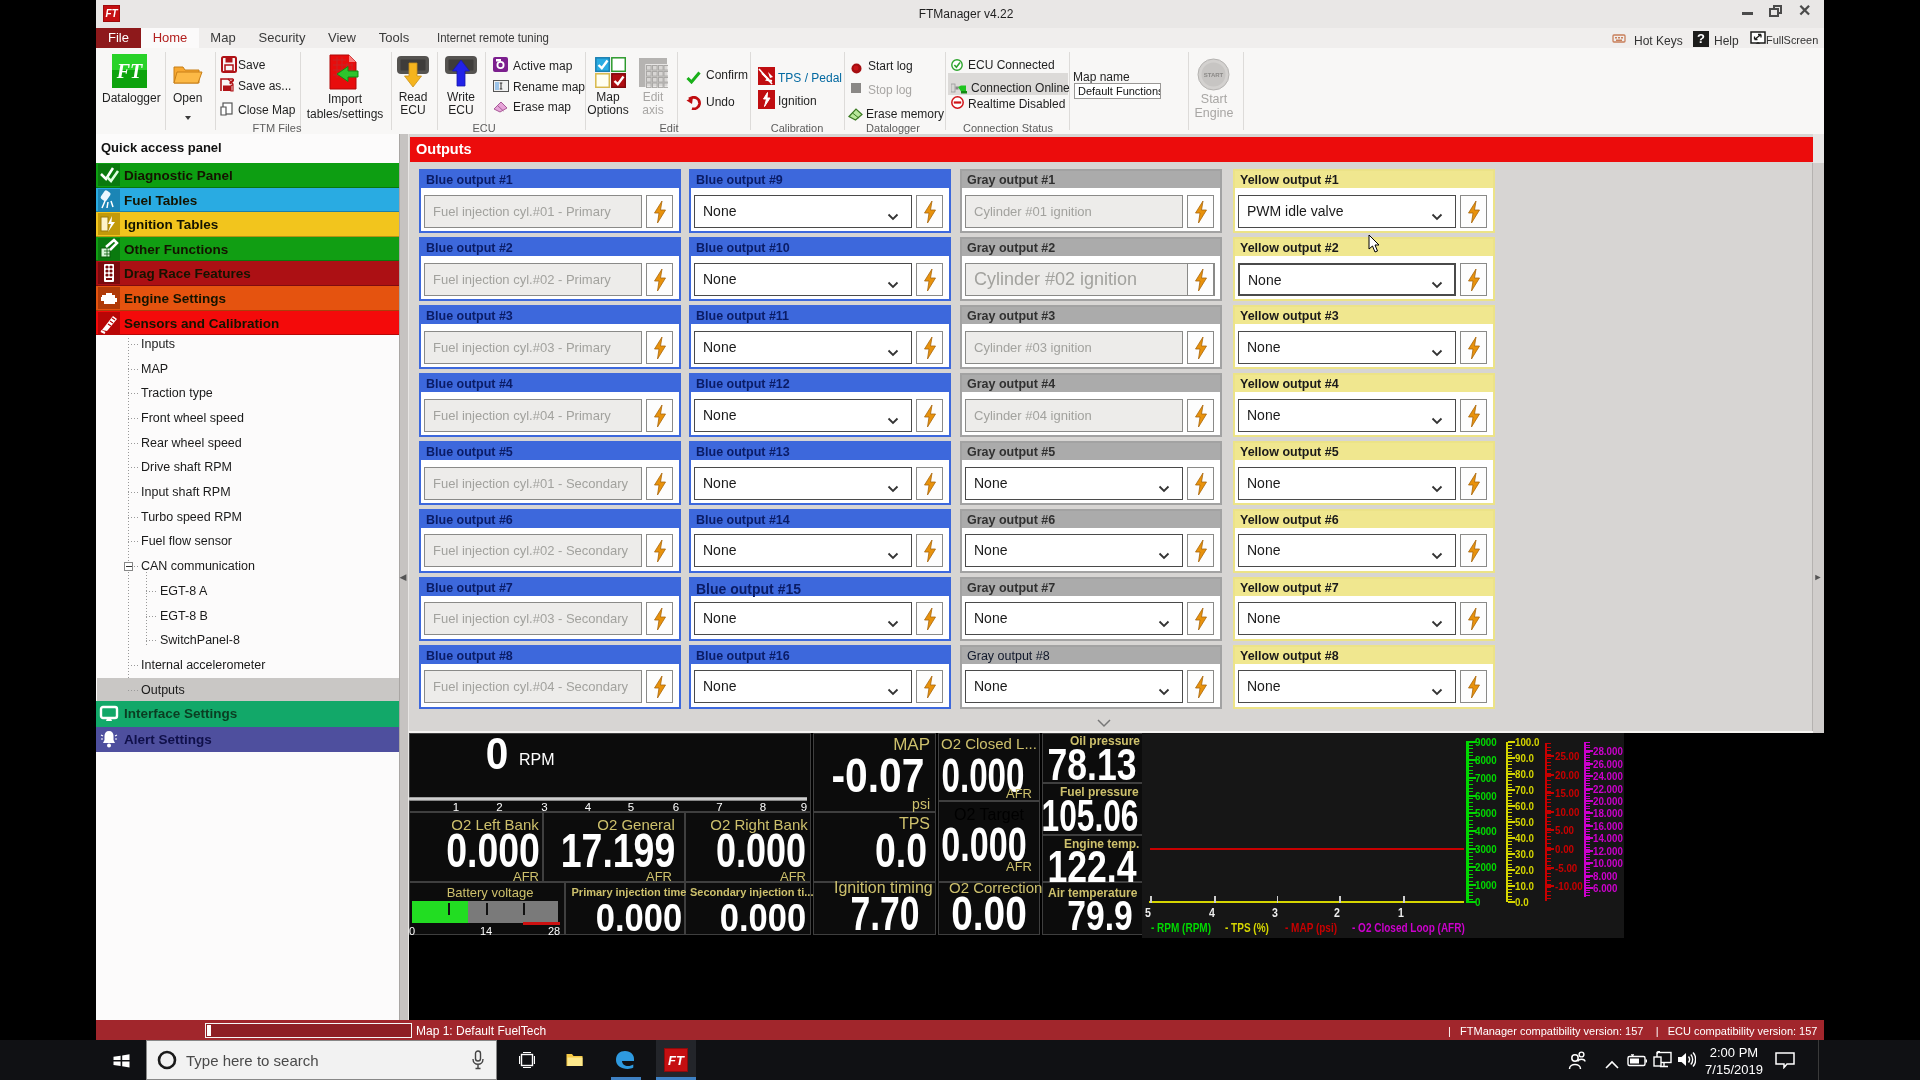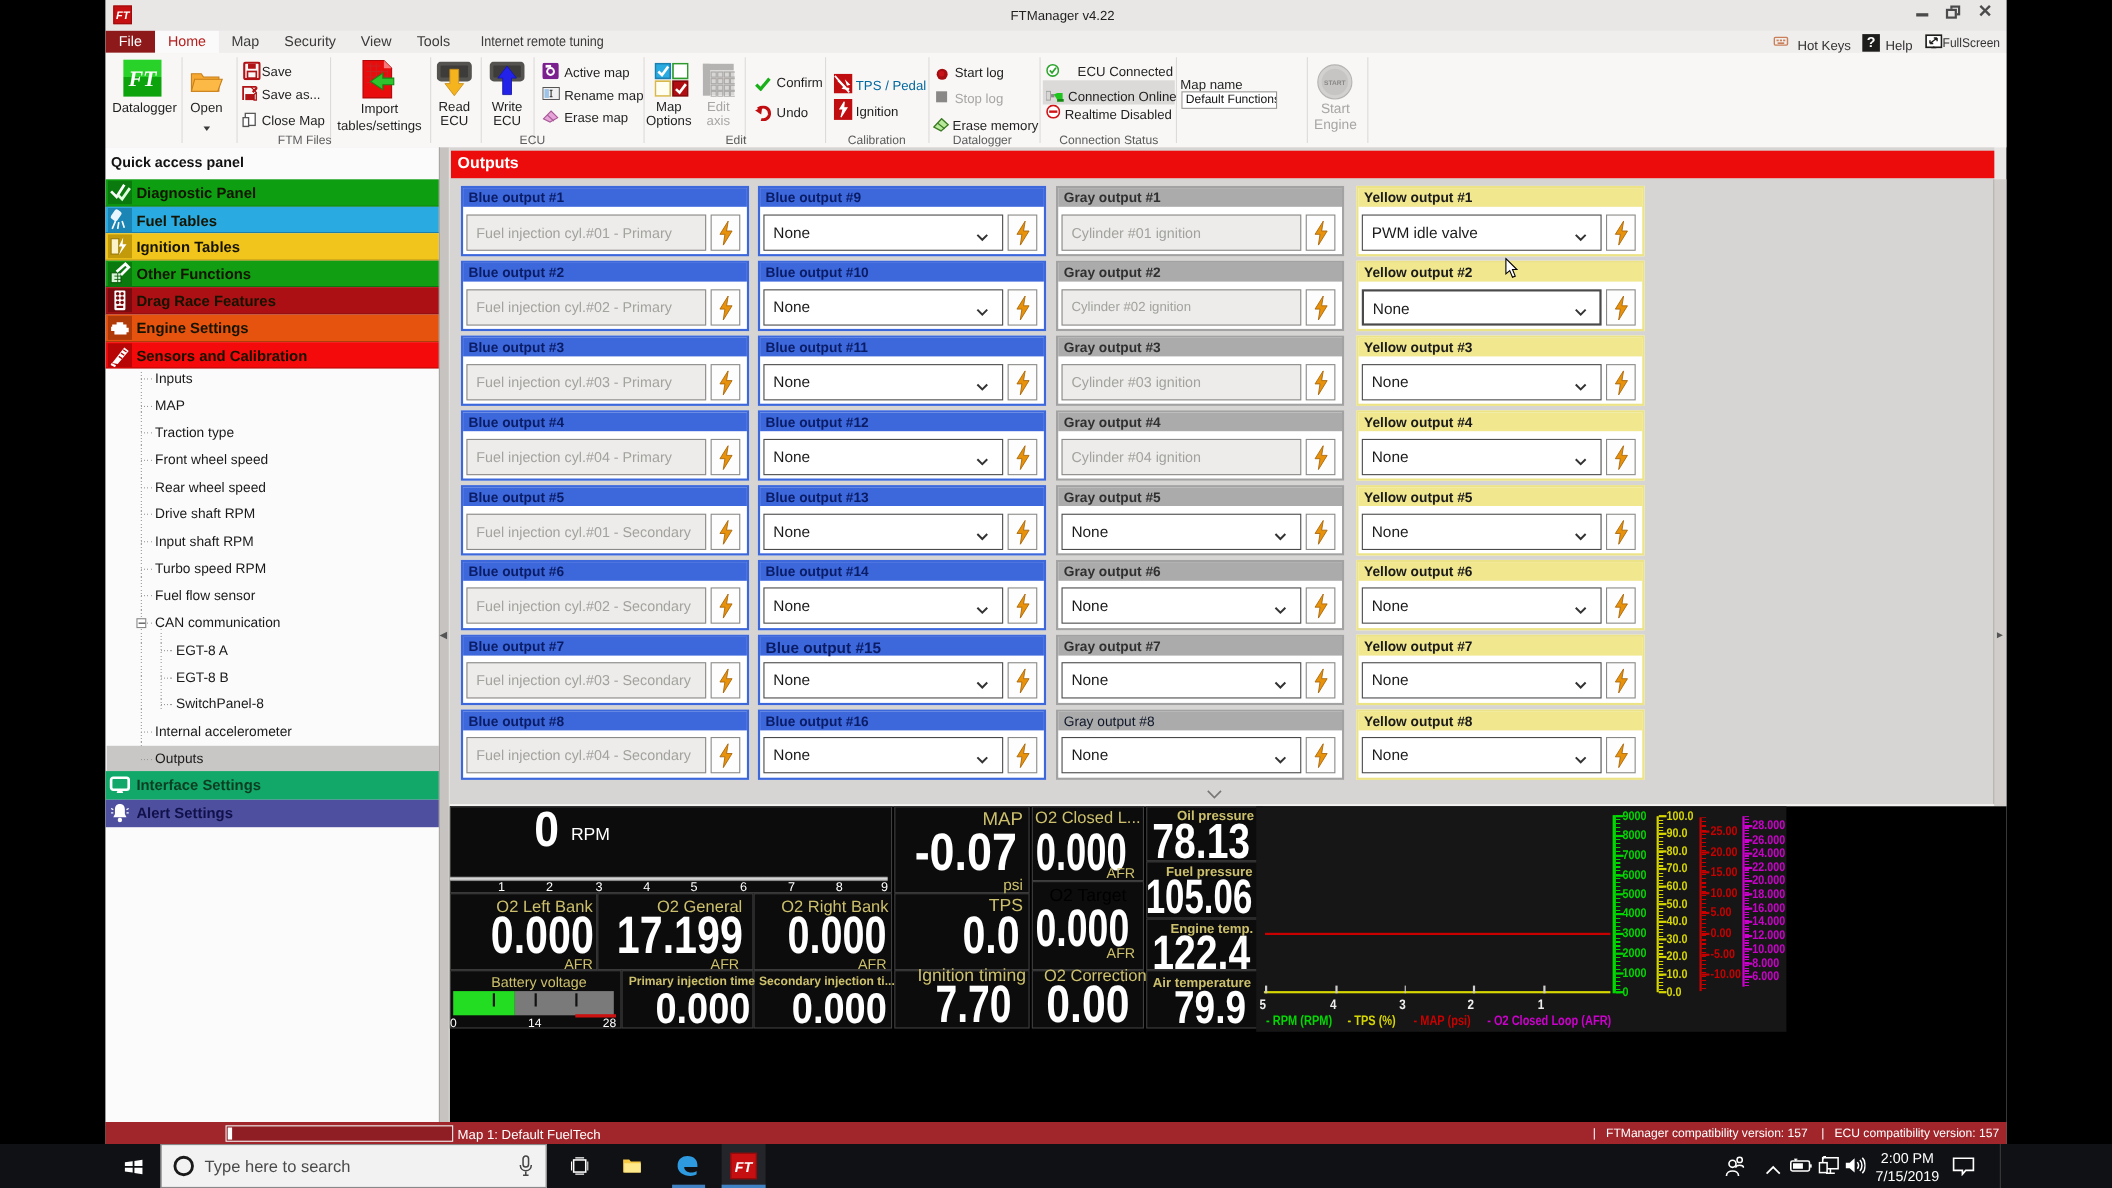--- a/index.html
+++ b/index.html
@@ -195,21 +195,21 @@
 <div class="ab" style="left:772px;top:83px;width:70px;height:13px;font-size:12px;color:#a8a6a4;">Stop log</div>
 <div class="ab" style="left:752px;top:107px;width:15px;height:13px;"><svg width="15" height="13" viewBox="0 0 15 13">
         <path d="M1 8.5 L8 1 L14 6.5 L7.5 12 Z" fill="#b8e89a" stroke="#3a7a22" stroke-width="1.2"></path>
         <path d="M4.5 5 L10.8 10" stroke="#3a7a22" stroke-width="1"></path>
       </svg></div>
 <div class="ab" style="left:770px;top:107px;width:110px;height:13px;font-size:12px;color:#1f1f1f;">Erase memory</div>
 <div class="ab" style="left:855px;top:56.5px;width:12px;height:12px;"><svg width="12" height="12" viewBox="0 0 12 12">
         <circle cx="6" cy="6" r="5.2" fill="#fff" stroke="#2da42d" stroke-width="1.4"></circle>
         <path d="M3.4 6 L5.4 8.2 L9 3.6" stroke="#2da42d" stroke-width="1.6" fill="none"></path>
       </svg></div>
-<div class="ab" style="left:872px;top:58px;width:110px;height:13px;font-size:12px;color:#1f1f1f;text-align:center;">ECU Connected</div>
+<div class="ab" style="left:872px;top:58px;width:110px;height:13px;font-size:12px;color:#1f1f1f;">ECU Connected</div>
 <div class="ab" style="left:852px;top:73px;width:120px;height:22px;background:#dcdad8;"></div>
 <div class="ab" style="left:855px;top:80px;width:17px;height:11px;"><svg width="17" height="11" viewBox="0 0 17 11">
         <rect x="0" y="1" width="4" height="8" fill="#d8d6d4" stroke="#999" stroke-width="0.8"></rect>
         <rect x="4.5" y="3.5" width="3" height="3" fill="#888"></rect>
         <path d="M7 4 L10 2.5 L15 2.5 L15 8.5 L10 8.5 Z" fill="#1fc41f"></path>
         <rect x="10" y="8" width="6" height="2.5" fill="#128a12"></rect>
       </svg></div>
 <div class="ab" style="left:875px;top:81px;width:110px;height:13px;font-size:12px;color:#1f1f1f;">Connection Online</div>
 <div class="ab" style="left:855px;top:95px;width:13px;height:13px;"><svg width="13" height="13" viewBox="0 0 13 13">
         <circle cx="6.5" cy="6.5" r="5.7" fill="#fff" stroke="#d01418" stroke-width="1.5"></circle>
@@ -396,21 +396,21 @@
         <path d="M1.5 1.5 L6 6 L10.5 1.5" stroke="#333" stroke-width="1.8" fill="none"></path>
       </svg></div>
 <div class="ab" style="left:820px;top:262.8px;width:27px;height:33px;background:#fdfdfd;border:1px solid #8a8a88;">
       <div style="margin:5px auto 0 auto;width:14px;"><svg width="14" height="22" viewBox="0 0 14 22">
           <path d="M9 0 L1.5 12 L6 12 L4.5 22 L12.5 9 L7.5 9 Z" fill="#e8920c" stroke="#a8660a" stroke-width="0.8"></path>
         </svg></div>
     </div>
 <div class="ab" style="left:864px;top:237.3px;width:262px;height:64px;background:#fff;border:2px solid #a2a2a2;"></div>
 <div class="ab" style="left:866px;top:239.3px;width:258px;height:17px;background:#ababab;"></div>
 <div class="ab" style="left:871px;top:241.3px;width:230px;height:14px;font-size:12.5px;font-weight:bold;color:#303030;">Gray output #2</div>
-<div class="ab" style="left:869px;top:262.8px;width:218px;height:33px;background:#edecea;border:1px solid #8a8a88;font-size:12px;color:#a2a29e;line-height:31px;padding-left:8px;white-space:nowrap;overflow:hidden;">Cylinder #02 ignition</div>
+<div class="ab" style="left:869px;top:262.8px;width:250px;height:33px;background:#edecea;border:1px solid #8a8a88;font-size:18px;color:#a2a29e;line-height:31px;padding-left:8px;white-space:nowrap;overflow:hidden;">Cylinder #02 ignition</div>
 <div class="ab" style="left:1091px;top:262.8px;width:27px;height:33px;background:#fdfdfd;border:1px solid #8a8a88;">
       <div style="margin:5px auto 0 auto;width:14px;"><svg width="14" height="22" viewBox="0 0 14 22">
           <path d="M9 0 L1.5 12 L6 12 L4.5 22 L12.5 9 L7.5 9 Z" fill="#e8920c" stroke="#a8660a" stroke-width="0.8"></path>
         </svg></div>
     </div>
 <div class="ab" style="left:1137px;top:237.3px;width:262px;height:64px;background:#fff;border:2px solid #ece387;"></div>
 <div class="ab" style="left:1139px;top:239.3px;width:258px;height:17px;background:#f0e78f;"></div>
 <div class="ab" style="left:1144px;top:241.3px;width:230px;height:14px;font-size:12.5px;font-weight:bold;color:#1a1a1a;">Yellow output #2</div>
 <div class="ab" style="left:1142px;top:262.8px;width:218px;height:33px;background:#fff;border:2px solid #4a4a4a;font-size:14px;color:#1a1a1a;line-height:31px;padding-left:8px;">None</div>
 <div class="ab" style="left:1335px;top:274.8px;width:12px;height:8px;"><svg width="12" height="8" viewBox="0 0 12 8">

